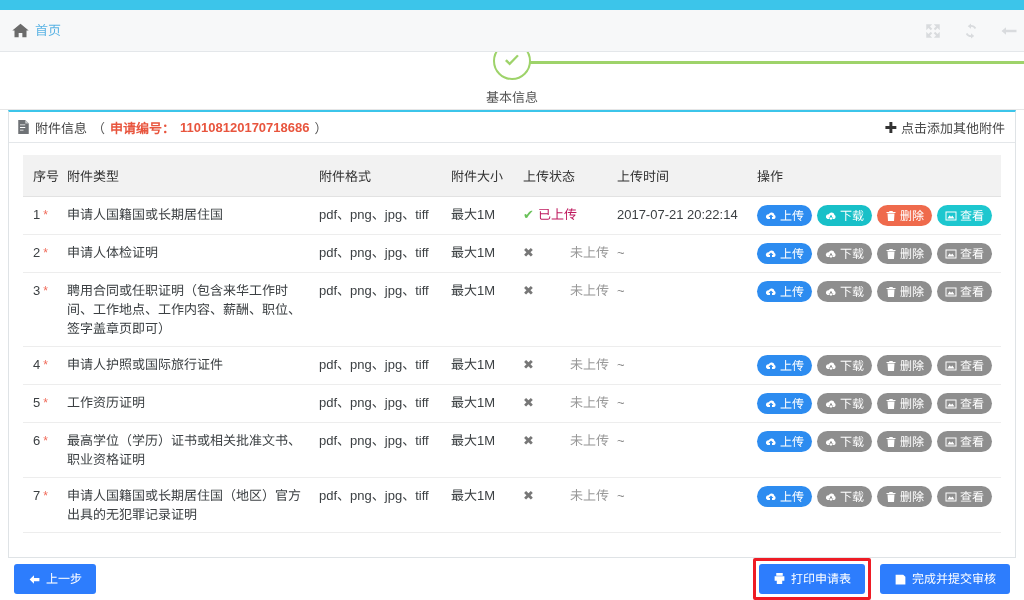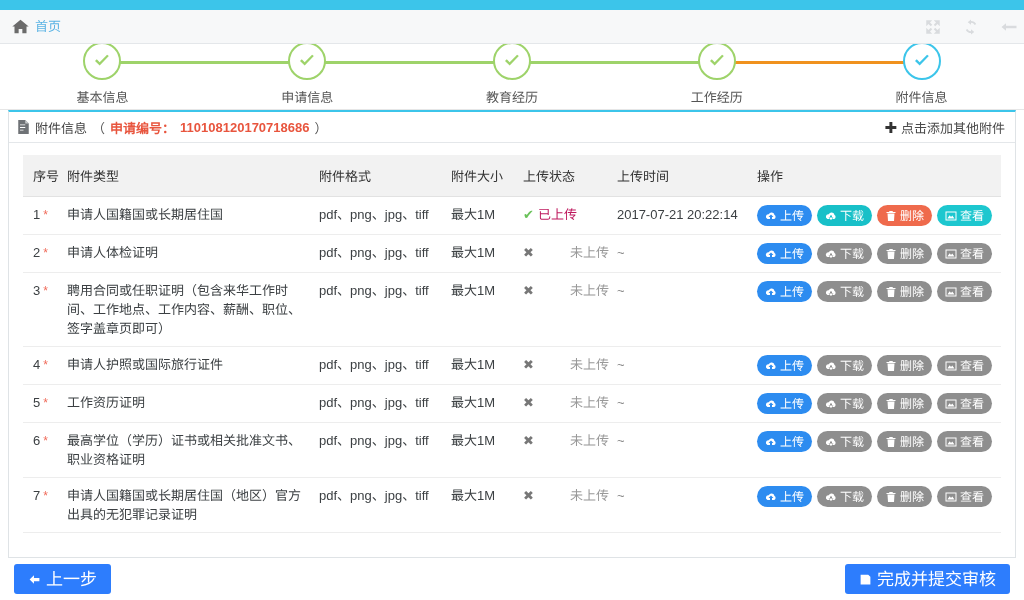--- a/index.html
+++ b/index.html
@@ -15,21 +15,21 @@
   #app { position: relative; width: 1024px; height: 600px; overflow: hidden; }
 
   
   .top-strip {
     position: absolute; top: 0; left: 0; width: 1024px; height: 10px;
     background: #3cc5ea;
   }
 
   
   .header-bar {
-    position: absolute; top: 10px; left: 0; width: 1024px; height: 34px;
+    position: absolute; top: 10px; left: 0; width: 1024px; height: 42px;
     background: #f7f8f9;
     border-bottom: 1px solid #e4e7ea;
     display: flex; align-items: center;
     z-index: 30;
   }
   .home-link {
     display: flex; align-items: center; gap: 6px;
     padding-left: 12px; cursor: pointer;
   }
   .home-icon { width: 17px; height: 15px; display: block; }
@@ -45,20 +45,21 @@
   .steps-wrap {
     position: absolute; top: 44px; left: 0; width: 1024px; height: 66px;
     background: #ffffff;
     border-bottom: 1px solid #e6e6e6;
     overflow: hidden;
     z-index: 5;
   }
   .steps {
     position: absolute; top: -28px; left: 0; width: 1024px; height: 100px;
     display: flex;
+    flex-direction: column;
   }
   .step {
     position: relative; flex: 1 1 0;
     display: flex; flex-direction: column; align-items: center;
   }
   .step .bar {
     position: absolute; top: 45px; height: 3px; width: 100%;
     left: 50%;
   }
   .step:last-child .bar { display: none; }
@@ -157,21 +158,21 @@
   
   .footer {
     position: absolute; left: 8px; top: 558px; width: 1008px; height: 42px;
     z-index: 12;
     display: flex; align-items: center;
     padding: 0 6px;
   }
   .btn {
     display: inline-flex; align-items: center; justify-content: center; gap: 5px;
     height: 30px; padding: 0 14px; border-radius: 3px;
-    background: #2d7dfd; color: #fff; font-size: 17px; cursor: pointer;
+    background: #2d7dfd; color: #fff; font-size: 12px; cursor: pointer;
     border: none; line-height: 1;
   }
   .btn svg { width: 13px; height: 13px; display: block; }
   .footer-right { margin-left: auto; display: flex; align-items: center; gap: 9px; }
   .highlight-box {
     position: relative;
     padding: 3px;
     border: 3px solid #ee1c25;
     border-radius: 2px;
     margin-top: -1px;
@@ -629,20 +630,28 @@
 
   <div class="footer">
     <button class="btn">
       <svg viewBox="0 0 24 24">
         <path fill="#ffffff" d="M11 4 3 12l8 8v-5h10V9H11z"></path>
       </svg>
       <span>上一步</span>
     </button>
 
     <div class="footer-right">
+      <div class="highlight-box">
+        <button class="btn">
+          <svg viewBox="0 0 24 24">
+            <path fill="#ffffff" d="M6 2h12v5H6zM3 8h18v8h-4v6H7v-6H3zm6 7h6v5H9z"></path>
+          </svg>
+          <span>打印申请表</span>
+        </button>
+      </div>
       <button class="btn">
         <svg viewBox="0 0 24 24">
           <path fill="#ffffff" d="M3 3h14l4 4v14H3zM7 3h8v6H7zm0 10h10v8H7z"></path>
         </svg>
         <span>完成并提交审核</span>
       </button>
     </div>
   </div>
 
 </div>

